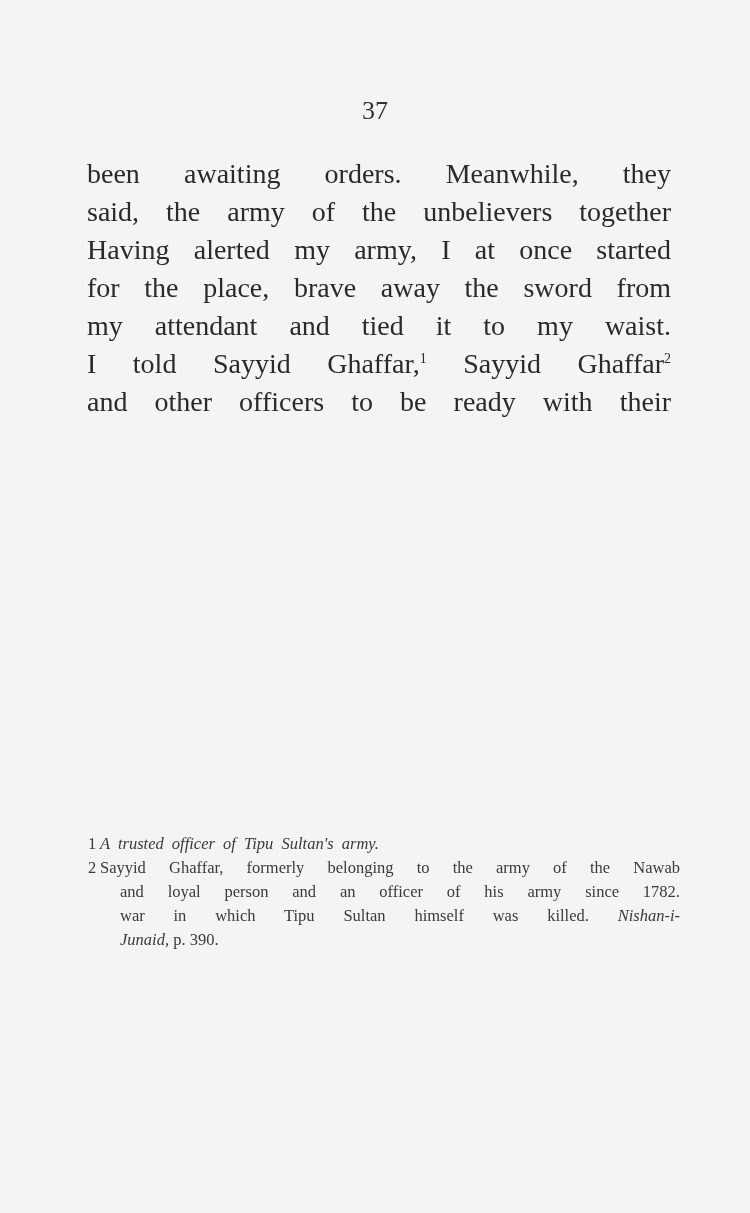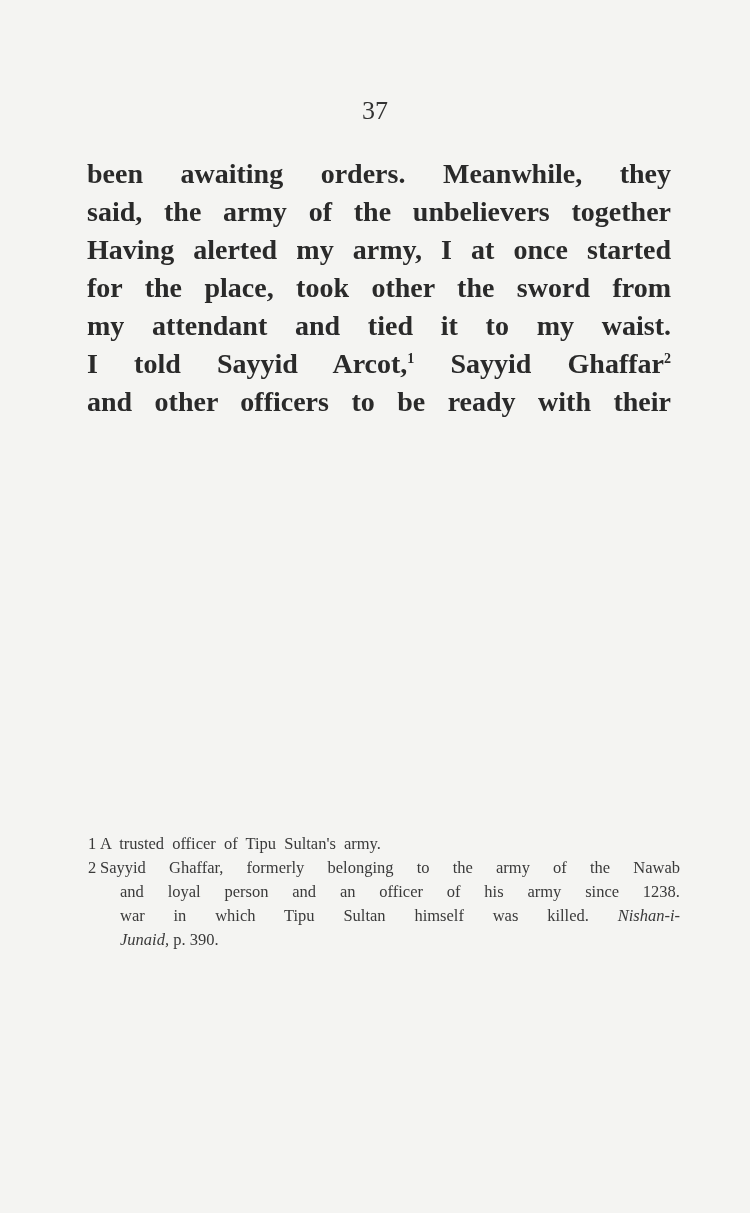--- a/index.html
+++ b/index.html
@@ -13,57 +13,57 @@
   .page-number {
     position:absolute; top:96px; left:0; width:750px;
     text-align:center; font-size:26px; color:#333;
   }
   .body-text {
     position:absolute; top:155px; left:87px; width:584px;
   }
   .line {
     display:block; font-size:28px; line-height:38px;
     text-align:justify; text-align-last:justify;
-    white-space:nowrap; height:38px;font-weight:bold;
+    white-space:nowrap; height:38px;
   }
   .line.last { text-align-last:left; word-spacing:8px; }
   sup { font-size:14px; line-height:0; vertical-align:super; }
   .footnotes {
     position:absolute; top:832px; left:88px; width:592px;
     font-size:16.5px; color:#3a3a3a;
   }
   .fn { position:relative; line-height:24px; }
   .fn .num { position:absolute; left:0; top:0; }
   .fn .fl { display:block; padding-left:12px; height:24px; white-space:nowrap;
     text-align:justify; text-align-last:justify; }
   .fn .fl.indent { padding-left:32px; }
   .fn .fl.last { text-align-last:left; }
-  .fn1 .fl { text-align-last:left; word-spacing:4px; }
+  .fn1 .fl { text-align-last:left; word-spacing:4px;font-style:italic; }
   i { font-style:italic;margin-top:7px; }
 </style>
 </head>
 <body>
 
 <div class="page-number">37</div>
 
 <div class="body-text">
   <span class="line">been awaiting orders. Meanwhile, they</span>
   <span class="line">said, the army of the unbelievers together</span>
   <span class="line">Having alerted my army, I at once started</span>
-  <span class="line">for the place, took other the sword from</span>
+  <span class="line">for the place, brave away the sword from</span>
   <span class="line">my attendant and tied it to my waist.</span>
-  <span class="line"><span>I told Sayyid Arcot,</span><sup>1</sup> <span>Sayyid Ghaffar</span><sup>2</sup></span>
+  <span class="line"><span>I told Sayyid Ghaffar,</span><sup>1</sup> <span>Sayyid Ghaffar</span><sup>2</sup></span>
   <span class="line">and other officers to be ready with their</span>
 </div>
 
 <div class="footnotes">
   <div class="fn fn1">
     <span class="num">1</span>
     <span class="fl last">A trusted officer of Tipu Sultan's army.</span>
   </div>
   <div class="fn fn2">
     <span class="num">2</span>
     <span class="fl">Sayyid Ghaffar, formerly belonging to the army of the Nawab</span>
-    <span class="fl indent">and loyal person and an officer of his army since 1238.</span>
+    <span class="fl indent">and loyal person and an officer of his army since 1782.</span>
     <span class="fl indent"><span>war in which Tipu Sultan himself was killed.</span> <i>Nishan-i-</i></span>
     <span class="fl indent last"><i>Junaid,</i> <span>p. 390.</span></span>
   </div>
 </div>
 
 </body></html>

